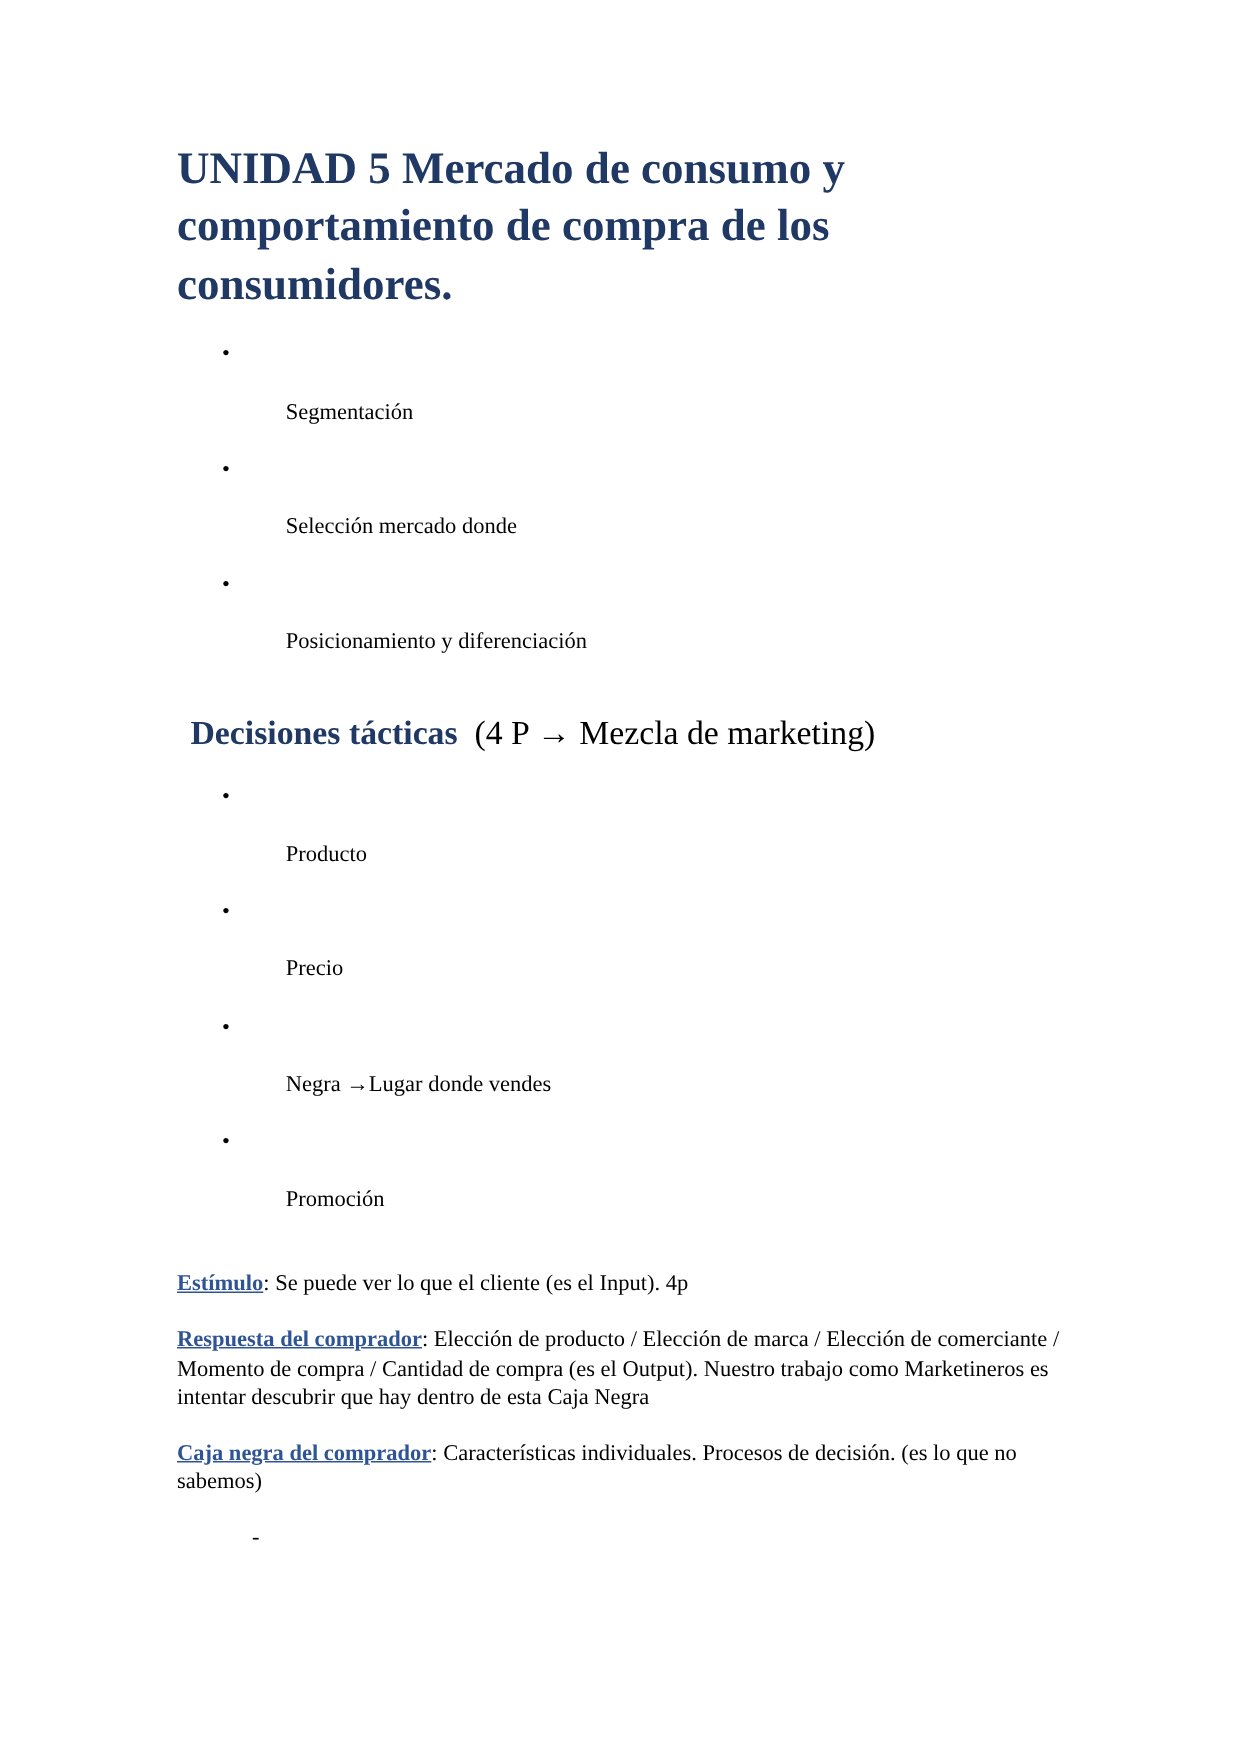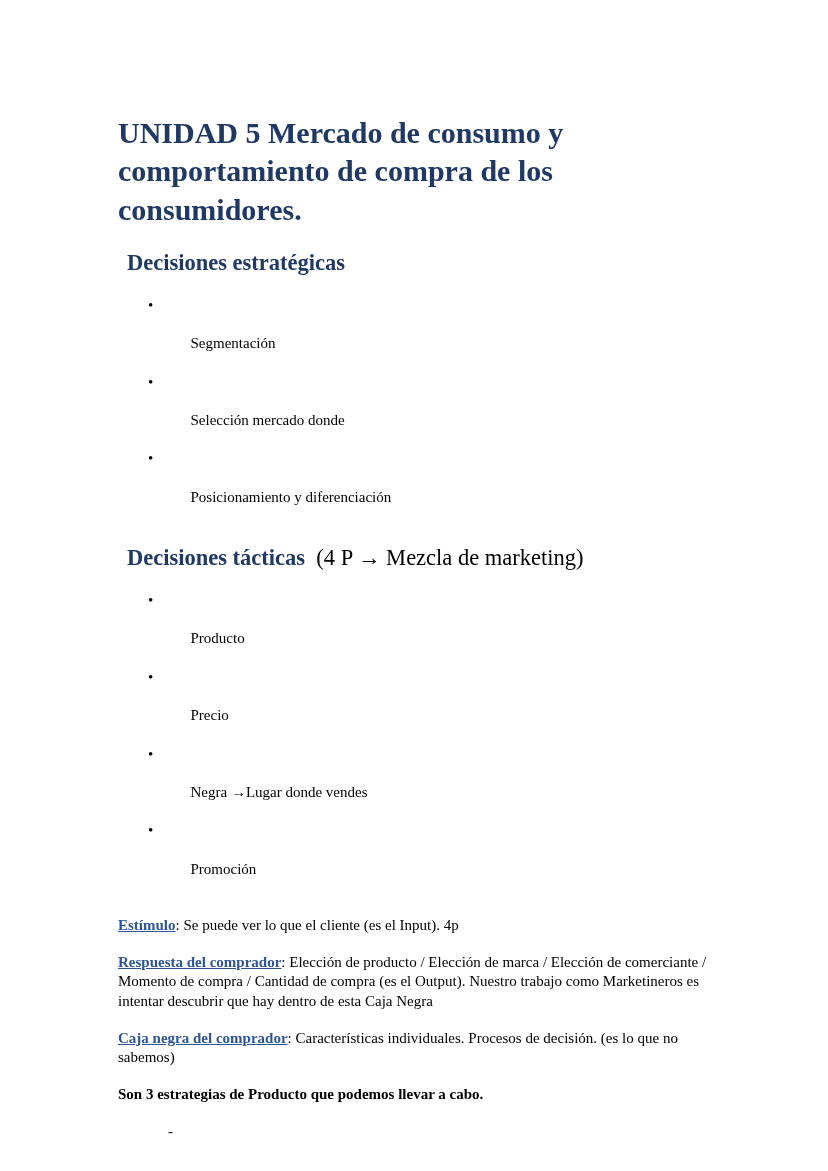--- a/index.html
+++ b/index.html
@@ -8,42 +8,41 @@
     width: 828px;
     height: 1171px;
     font-family: "Liberation Serif", serif;
     font-size: 15px;
     color: #000000;
     overflow: hidden;
   }
   .page { padding: 94px 116px 40px 118px; }
 
   .block { margin: 0 0 18px 0; line-height: 1.28; white-space: pre-wrap; }
-  .dark  { color: var(--heading-dark, #1f3864); font-weight: bold; margin-top: 20px; }
+  .dark  { color: var(--heading-dark, #1f3864); font-weight: bold; }
   .blue  { color: var(--heading-blue, #2f5496); font-weight: bold; }
   .u     { text-decoration: underline; }
   .bold  { font-weight: bold; }
   .h-indent { margin-left: 9px; }
 
   .list { margin: 0 0 18px 0; }
   .row  { position: relative; line-height: 1.28; white-space: pre-wrap; }
 
   .l1 { padding-left: 50px; }
   .l1 > .marker { position: absolute; left: 30px; top: 0; }
   .dash { padding-left: 74px; }
   .dash > .marker { position: absolute; left: 50px; top: 0; }
 </style>
 </head>
 <body>
 
 <div class="page">
 
   <h1 class="block dark">UNIDAD 5 Mercado de consumo y comportamiento de compra de los consumidores.</h1>
 
-  <h2 class="block dark h-indent">Decisiones estratégicas</h2>
 
   <div class="list">
     <div class="row l1">
       <span class="marker">•</span>
       <span>Segmentación</span>
     </div>
     <div class="row l1">
       <span class="marker">•</span>
       <span>Selección mercado donde</span>
     </div>
@@ -74,21 +73,20 @@
     </div>
   </div>
 
 
   <p class="block"><span class="blue u">Estímulo</span><span>: Se puede ver lo que el cliente (es el Input). 4p</span></p>
 
   <p class="block"><span class="blue u">Respuesta del comprador</span><span>: Elección de producto / Elección de marca / Elección de comerciante / Momento de compra / Cantidad de compra (es el Output). Nuestro trabajo como Marketineros es intentar descubrir que hay dentro de esta Caja Negra</span></p>
 
   <p class="block"><span class="blue u">Caja negra del comprador</span><span>: Características individuales. Procesos de decisión. (es lo que no sabemos)</span></p>
 
-  <p class="block bold">Son 3 estrategias de Producto que podemos llevar a cabo.</p>
 
   <div class="list">
     <div class="row dash">
       <span class="marker">-</span>
       
     </div>
 
   </div>
 
 </div>

